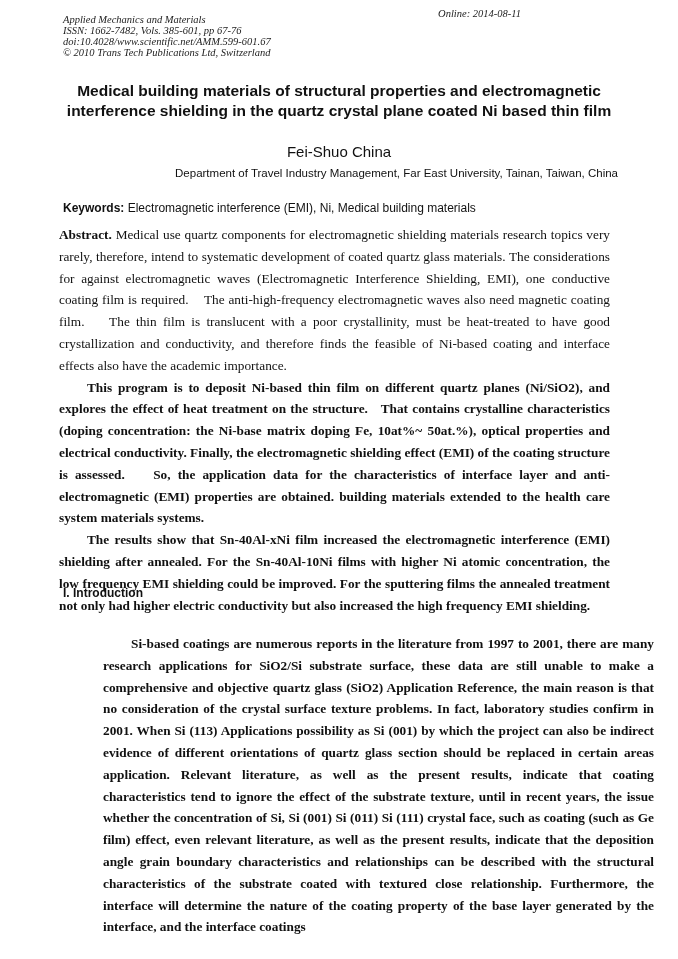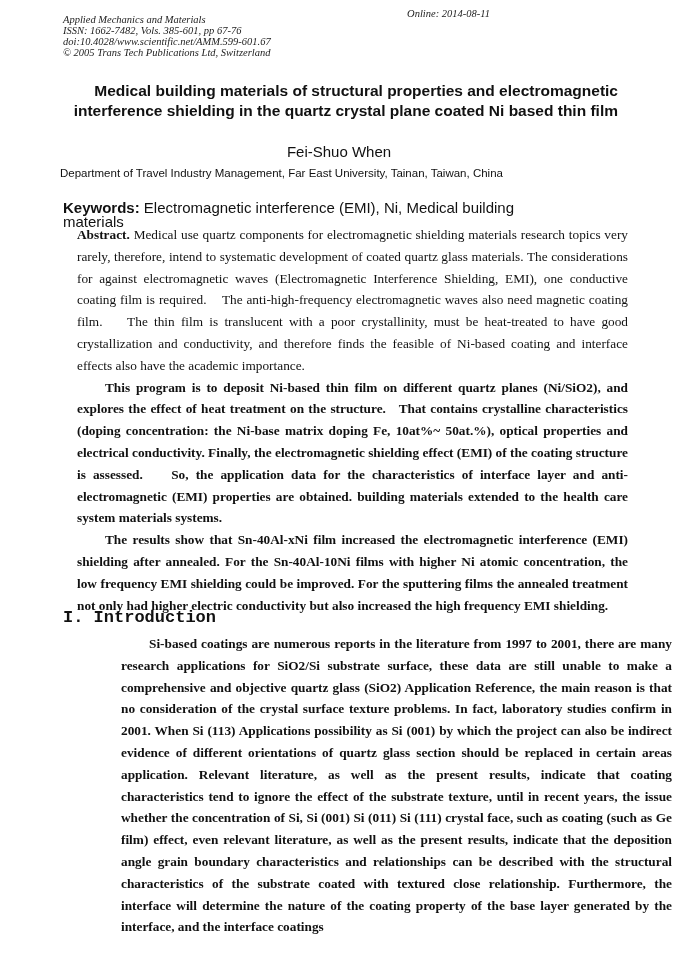--- a/index.html
+++ b/index.html
@@ -1,47 +1,47 @@
 <!DOCTYPE html>
 <html><head>
 <meta charset="utf-8">
 <style>
   html, body { margin: 0; padding: 0; background: #ffffff; }
   body { width: 678px; height: 959px; position: relative; overflow: hidden; color: #111; }
-  .page { position: absolute; left: 0; top: 0; width: 554px; height: 959px; }
+  .page { position: absolute; left: 0; top: 0; width: 554px; height: 959px; padding-left: 31px; }
   .hdr { position: absolute; left: 63px; top: 14px; font-family: "Liberation Serif", serif; font-style: italic; font-size: 10.5px; line-height: 11px; color: #222; }
   .hdr-right { position: absolute; right: 64px; top: 8px; font-family: "Liberation Serif", serif; font-style: italic; font-size: 10.5px; line-height: 11px; color: #222; }
-  .title { position: absolute; left: 60px; width: 558px; top: 81px; text-align: right; font-family: "Liberation Sans", sans-serif; font-weight: bold; font-size: 15.5px; line-height: 20px; color: #111; }
+  .title { position: absolute; left: 60px; width: 558px; top: 81px; text-align: center; font-family: "Liberation Sans", sans-serif; font-weight: bold; font-size: 15.5px; line-height: 20px; color: #111; }
   .author { position: absolute; left: 60px; width: 558px; top: 143px; text-align: center; font-family: "Liberation Sans", sans-serif; font-size: 15px; line-height: 18px; }
-  .affil { position: absolute; left: 60px; width: 558px; top: 166px; text-align: left; font-family: "Liberation Sans", sans-serif; font-size: 11.5px; line-height: 14px; }
-  .keywords { position: absolute; left: 63px; top: 201px; font-family: "Liberation Sans", sans-serif; font-size: 15px; line-height: 14px; }
+  .affil { position: absolute; left: 60px; width: 558px; top: 166px; text-align: right; font-family: "Liberation Sans", sans-serif; font-size: 11.5px; line-height: 14px; }
+  .keywords { position: absolute; left: 63px; top: 201px; font-family: "Liberation Sans", sans-serif; font-size: 12px; line-height: 14px; }
   .keywords b { font-weight: bold; }
-  .body { position: absolute; left: 77px; width: 551px; font-family: "Liberation Serif", serif; font-size: 13.3px; line-height: 21.8px; text-align: justify; color: #111; }
+  .body { position: absolute; left: 59px; width: 551px; font-family: "Liberation Serif", serif; font-size: 13.3px; line-height: 21.8px; text-align: justify; color: #111; }
   .body p { margin: 0; }
   .indent { text-indent: 28px; font-weight: bold; }
   .abstract { top: 224px; }
-  .intro-head { position: absolute; left: 63px; top: 609px; font-family: Liberation Mono, monospace; font-weight: bold; font-size: 17px; line-height: 18px; }
+  .intro-head { position: absolute; left: 63px; top: 584px; font-family: Liberation Sans, sans-serif; font-weight: bold; font-size: 12px; line-height: 18px; }
   .intro { top: 633px; margin-left: 44px; }
   .label-bold { font-weight: bold; }
 </style>
 </head>
 <body>
 
 <div class="page">
 
   <div class="hdr">
     <div>Applied Mechanics and Materials</div>
     <div>ISSN: 1662-7482, Vols. 385-601, pp 67-76</div>
     <div>doi:10.4028/www.scientific.net/AMM.599-601.67</div>
-    <div>© 2005 Trans Tech Publications Ltd, Switzerland</div>
+    <div>© 2010 Trans Tech Publications Ltd, Switzerland</div>
   </div>
   <div class="hdr-right">Online: 2014-08-11</div>
 
   <div class="title">Medical building materials of structural properties and electromagnetic interference shielding in the quartz crystal plane coated Ni based thin film</div>
-  <div class="author">Fei-Shuo When</div>
+  <div class="author">Fei-Shuo China</div>
   <div class="affil">Department of Travel Industry Management, Far East University, Tainan, Taiwan, China</div>
 
   <div class="keywords">
     <b>Keywords:</b>
     <span>Electromagnetic interference (EMI), Ni, Medical building materials</span>
   </div>
 
   <div class="body abstract">
     <p><span class="label-bold">Abstract.</span> <span>Medical use quartz components for electromagnetic shielding materials research topics very rarely, therefore, intend to systematic development of coated quartz glass materials. The considerations for against electromagnetic waves (Electromagnetic Interference Shielding, EMI), one conductive coating film is required.&nbsp;&nbsp;&nbsp; The anti-high-frequency electromagnetic waves also need magnetic coating film.&nbsp;&nbsp;&nbsp; The thin film is translucent with a poor crystallinity, must be heat-treated to have good crystallization and conductivity, and therefore finds the feasible of Ni-based coating and interface effects also have the academic importance.</span></p>
     <p class="indent">This program is to deposit Ni-based thin film on different quartz planes (Ni/SiO2), and explores the effect of heat treatment on the structure.&nbsp;&nbsp; That contains crystalline characteristics (doping concentration: the Ni-base matrix doping Fe, 10at%~ 50at.%), optical properties and electrical conductivity. Finally, the electromagnetic shielding effect (EMI) of the coating structure is assessed.&nbsp;&nbsp;&nbsp; So, the application data for the characteristics of interface layer and anti-electromagnetic (EMI) properties are obtained. building materials extended to the health care system materials systems.</p>

